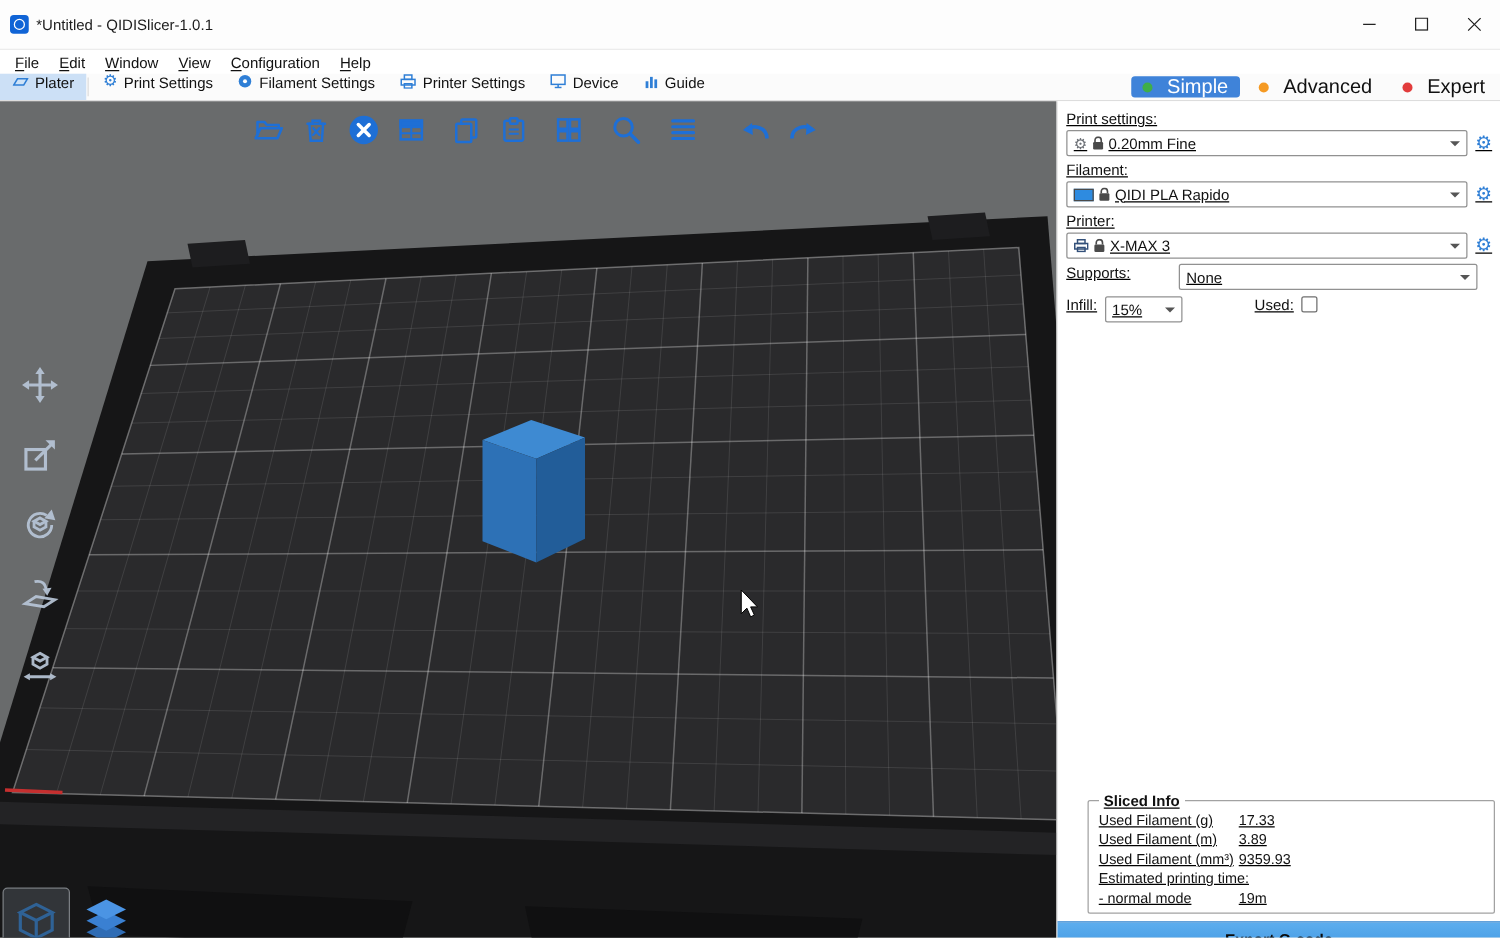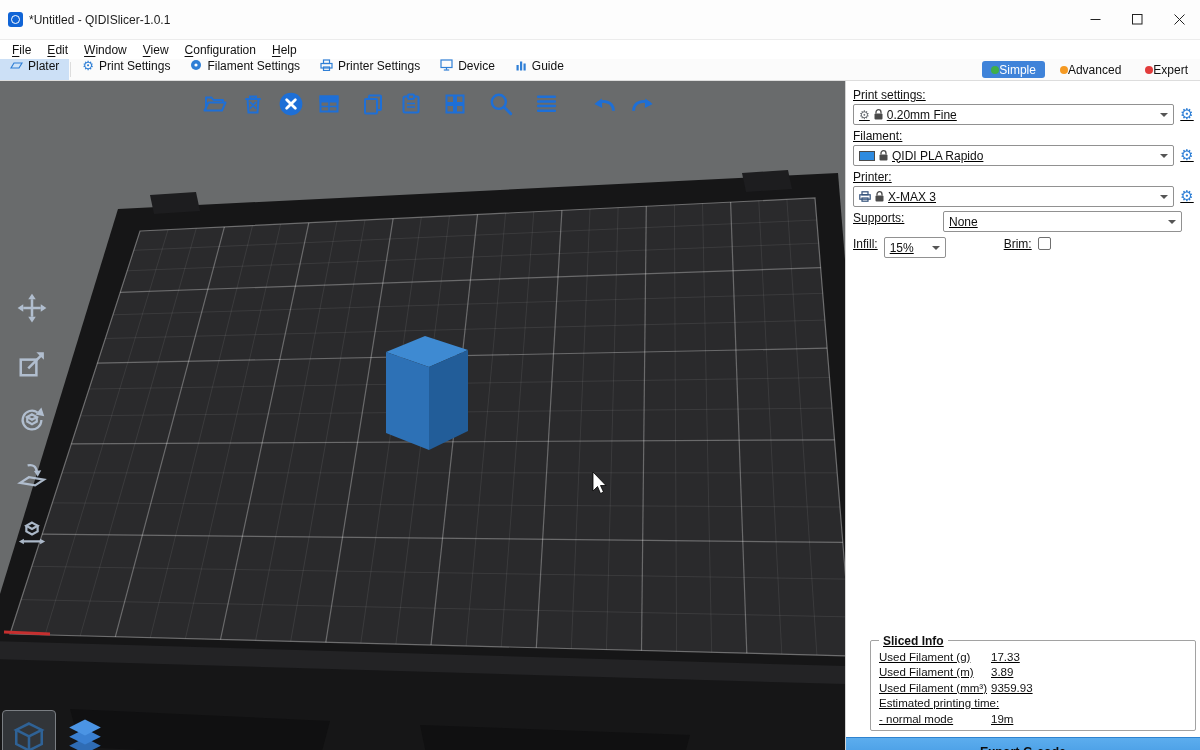--- a/index.html
+++ b/index.html
@@ -20,21 +20,21 @@
 
   
   .tabbar { height:22px; background:#fbfbfb; border-bottom:1px solid #ddd; display:flex; align-items:stretch; }
   .tab { display:flex; align-items:flex-start; gap:5px; padding:0 10px; font-size:12px; color:#111; }
   .tab.active { background:#cce0f6; }
   .tab-sep { width:1px; background:#ddd; margin:3px 1px; }
   .ticon { flex:0 0 auto; }
   .gchar { font-family:"DejaVu Sans", sans-serif; line-height:1; }
   .tab-gear { color:#2f7fd6; font-size:13px; }
   .tabbar .spacer { flex:1; }
-  .mode { display:flex; align-items:center; gap:0; font-size:12px; padding:2px 9px; margin:2px 3px; border-radius:3px; color:#111; }
+  .mode { display:flex; align-items:center; gap:12px; font-size:16px; padding:2px 9px; margin:2px 3px; border-radius:3px; color:#111; }
   .mode.active { background:#3f83d9; color:#fff; }
   .dot { width:8px; height:8px; border-radius:50%; display:inline-block; }
   .dot-green { background:#3fae49; } .dot-orange { background:#f59a23; } .dot-red { background:#e23c3c; }
 
   
   .main { display:flex; height:685px;text-decoration:underline; }
   .viewport { position:relative; width:845px; height:685px; background:#696b6c; overflow:hidden; flex:0 0 auto; }
   .scene { position:absolute; left:0; top:0; }
 
   
@@ -430,21 +430,21 @@
         <span class="chev"></span>
       </div>
     </div>
 
     <div class="inline-row">
       <span class="field-label">Infill:</span>
       <div class="combo infill">
         <span class="combo-text">15%</span>
         <span class="chev"></span>
       </div>
-      <span class="field-label lbl-brim">Brim:</span>
+      <span class="field-label lbl-brim">Used:</span>
       <span class="checkbox"></span>
     </div>
 
     <div class="flex-spacer"></div>
 
     <fieldset class="sliced">
       <legend>Sliced Info</legend>
       <div class="si-row">
         <span class="si-label">Used Filament (g)</span>
         <span class="si-val">17.33</span>

